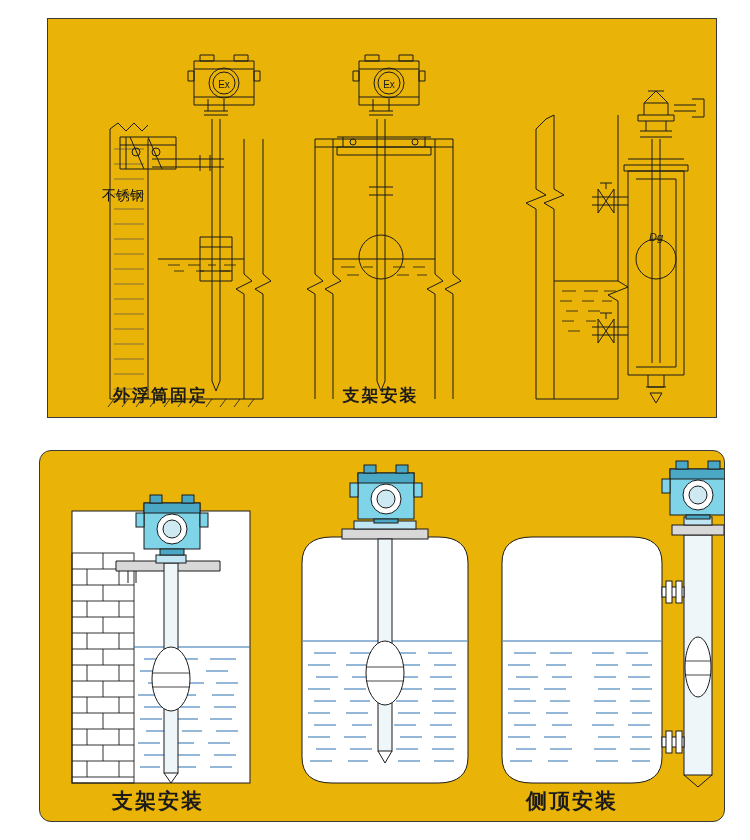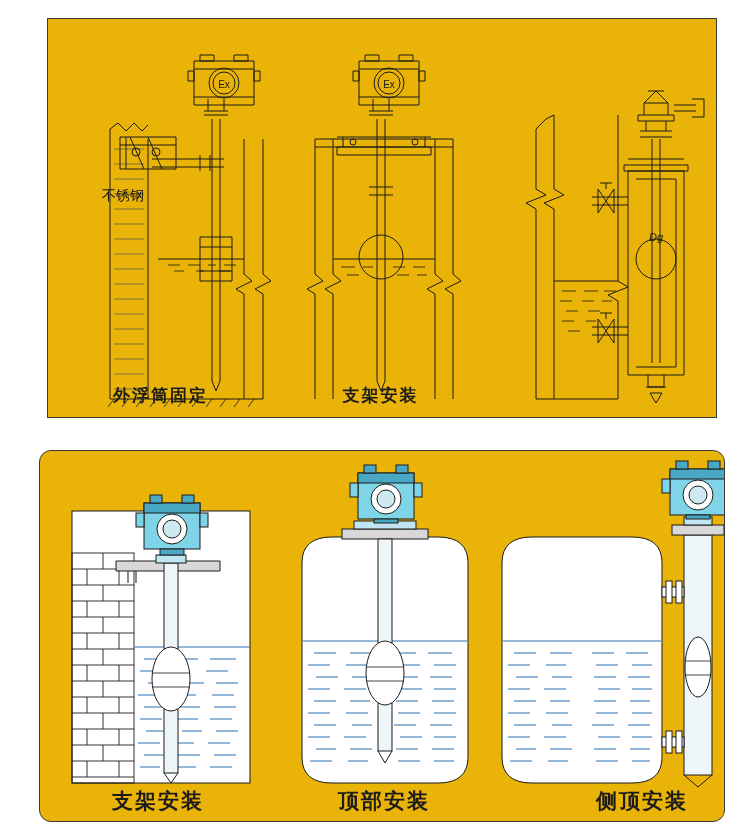--- a/index.html
+++ b/index.html
@@ -369,21 +369,20 @@
             <circle cx="110" cy="48" r="15" fill="#ffffff"></circle>
             <circle cx="110" cy="48" r="9" fill="#cfe9f2"></circle>
             <rect x="74" y="32" width="8" height="14" fill="#7fd4e8"></rect>
             <rect x="138" y="32" width="8" height="14" fill="#7fd4e8"></rect>
             <rect x="88" y="14" width="12" height="8" fill="#4aa8c4"></rect>
             <rect x="120" y="14" width="12" height="8" fill="#4aa8c4"></rect>
             <rect x="98" y="68" width="24" height="4" fill="#4aa8c4"></rect>
           </g>
         </svg>
       </div>
-      <div class="caption caption-bottom">顶部安装</div>
     </div>
 
     <div class="cell" style="left:452px;width:232px;">
       <div class="svgwrap">
         <svg viewBox="0 0 232 372" width="232" height="372">
 
           <path d="M10 112 Q10 86 40 86 L140 86 Q170 86 170 112 L170 306 Q170 332 140 332 L40 332 Q10 332 10 306 Z" fill="#ffffff" stroke="#1b1b1b" stroke-width="1"></path>
 
           <g stroke="#2b6fb0" stroke-width="1" fill="none">
             <path d="M11 190 L169 190"></path>
@@ -424,18 +423,18 @@
             <circle cx="206" cy="44" r="15" fill="#ffffff"></circle>
             <circle cx="206" cy="44" r="9" fill="#cfe9f2"></circle>
             <rect x="170" y="28" width="8" height="14" fill="#7fd4e8"></rect>
             <rect x="234" y="28" width="8" height="14" fill="#7fd4e8"></rect>
             <rect x="184" y="10" width="12" height="8" fill="#4aa8c4"></rect>
             <rect x="216" y="10" width="12" height="8" fill="#4aa8c4"></rect>
             <rect x="194" y="64" width="24" height="4" fill="#4aa8c4"></rect>
           </g>
         </svg>
       </div>
-      <div class="caption caption-bottom" style="left:-36px;text-align:right;">侧顶安装</div>
+      <div class="caption caption-bottom" style="left:-36px;">侧顶安装</div>
     </div>
 
   </div>
 
 </div>
 
 </body></html>

